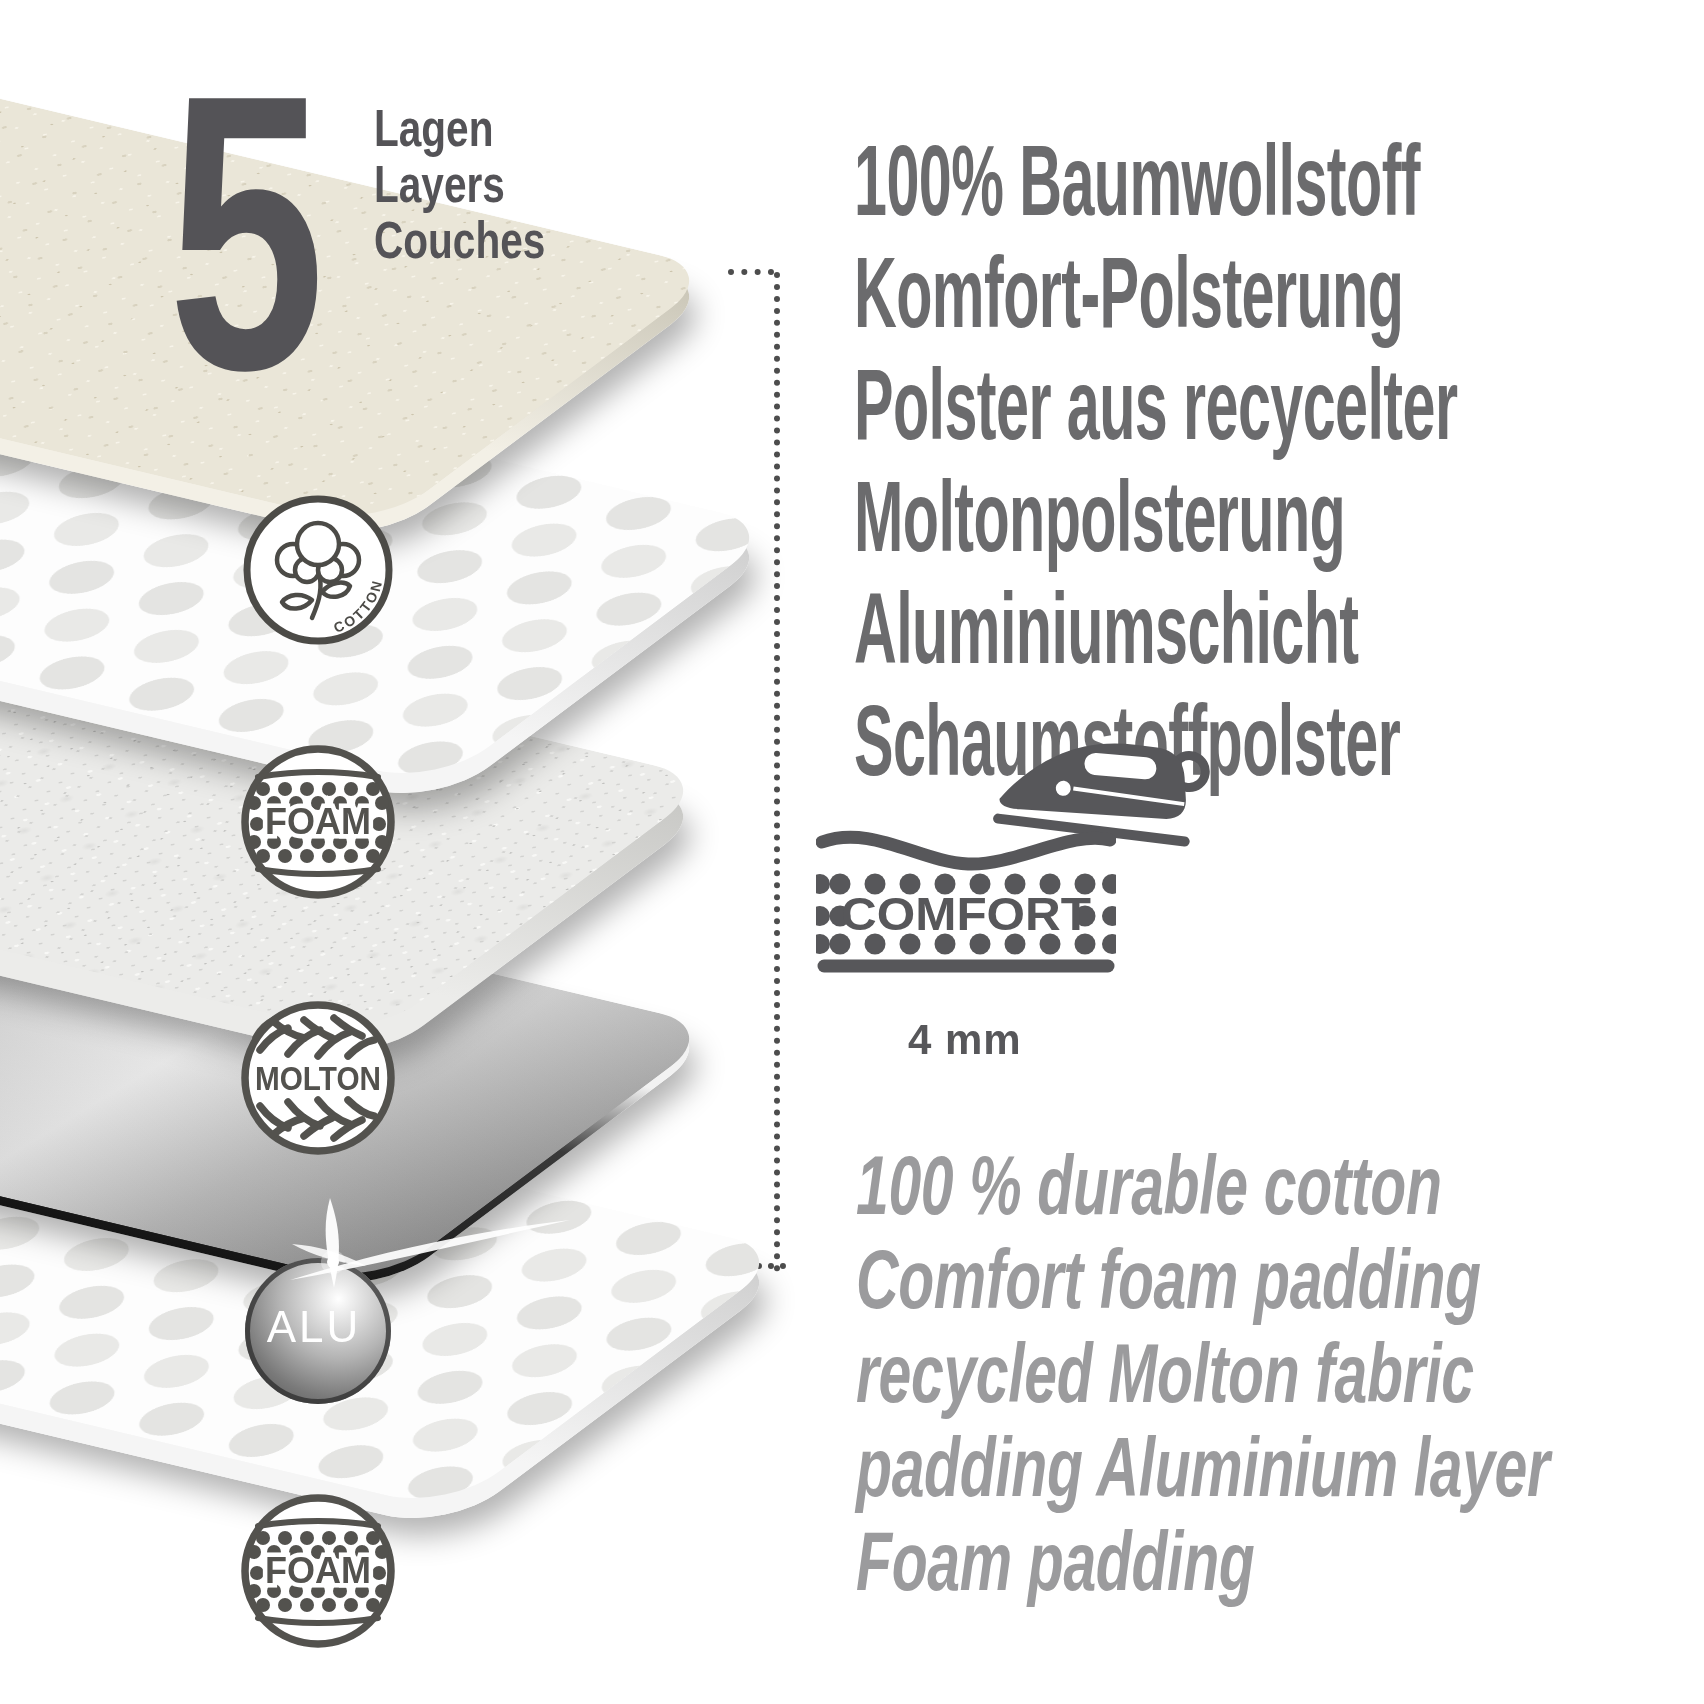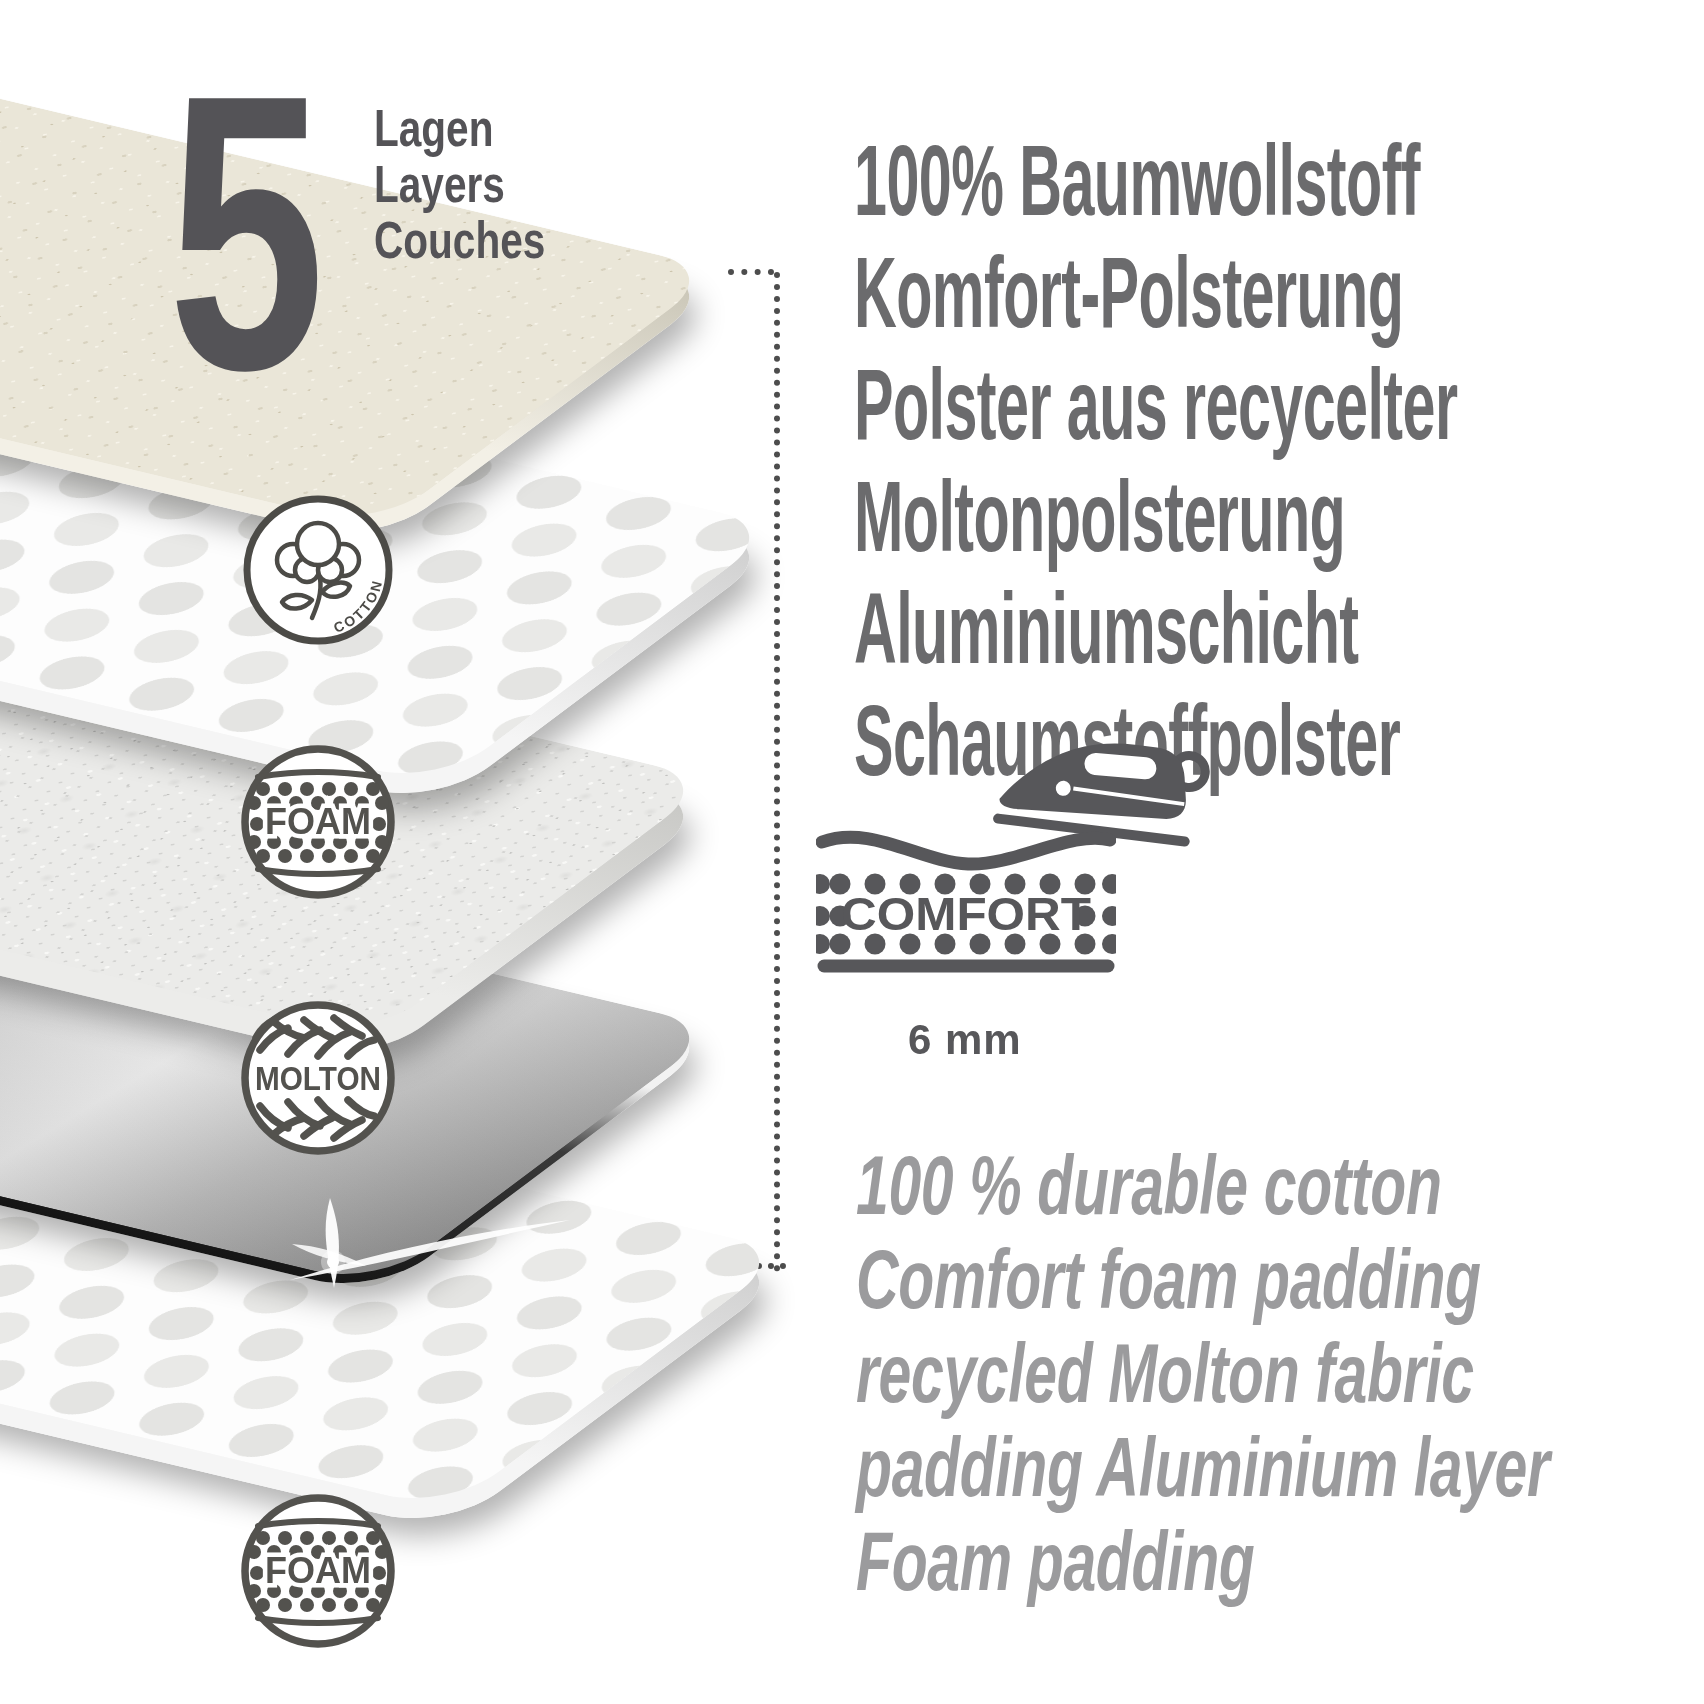--- a/index.html
+++ b/index.html
@@ -201,21 +201,21 @@
         <circle cx="164" cy="124" r="10.5"></circle>
         <circle cx="199" cy="124" r="10.5"></circle>
       <circle cx="234" cy="124" r="10.5"></circle>
         <circle cx="269" cy="124" r="10.5"></circle>
       <circle cx="4" cy="124" r="10"></circle>
         <circle cx="296" cy="124" r="10"></circle>
     </g>
     <text x="150" y="110" text-anchor="middle" font-size="46" font-weight="bold" fill="#57575a" textLength="250" lengthAdjust="spacingAndGlyphs">COMFORT</text>
   </svg>
 
-  <div id="thickness-label">6 mm</div>
+  <div id="thickness-label">4 mm</div>
 
   <svg id="badge-cotton" class="badge" width="160" height="160" viewBox="-80 -80 160 160">
     <circle r="71" fill="#ffffff" stroke="#4c4b47" stroke-width="7"></circle>
     <g stroke="#4c4b47" stroke-width="4.5" fill="#ffffff" stroke-linecap="round" stroke-linejoin="round">
       <circle cx="-25" cy="-10" r="16"></circle>
       <circle cx="25" cy="-10" r="16"></circle>
       <circle cx="-11" cy="0" r="12"></circle>
       <circle cx="12" cy="0" r="12"></circle>
       <circle cx="0" cy="-26" r="21"></circle>
       <path d="M 2,8 C 4,22 0,34 -6,48" fill="none"></path>
@@ -282,20 +282,23 @@
       <path d="M -30,24 Q -16,42 2,48"></path>
       <path d="M 0,22 Q 14,40 32,46"></path>
       <path d="M 30,22 Q 44,36 56,38"></path>
       <path d="M -44,56 Q -30,44 -14,40"></path>
       <path d="M -14,58 Q 0,46 14,40"></path>
       <path d="M 16,60 Q 30,48 44,42"></path>
     </g>
     <text x="0" y="12" text-anchor="middle" font-size="33" font-weight="bold" fill="#53524e" textLength="126" lengthAdjust="spacingAndGlyphs">MOLTON</text>
   </svg>
 
+  <div id="badge-alu" class="badge">
+    <span class="alu-label">ALU</span>
+  </div>
   <svg id="sparkle-svg" width="320" height="120" viewBox="0 0 320 120">
     <g fill="#ffffff">
       <path d="M 20,100 C 110,72 200,52 300,40 C 200,62 110,84 20,100 Z" opacity="0.92"></path>
       <path d="M 60,18 C 70,48 72,70 64,108 C 56,70 52,48 60,18 Z" opacity="0.95"></path>
       <path d="M 22,64 C 48,66 70,72 96,86 C 66,82 44,76 22,64 Z" opacity="0.85"></path>
       <circle cx="63" cy="82" r="12" opacity="0.35"></circle>
       <circle cx="63" cy="82" r="6"></circle>
     </g>
   </svg>
 

